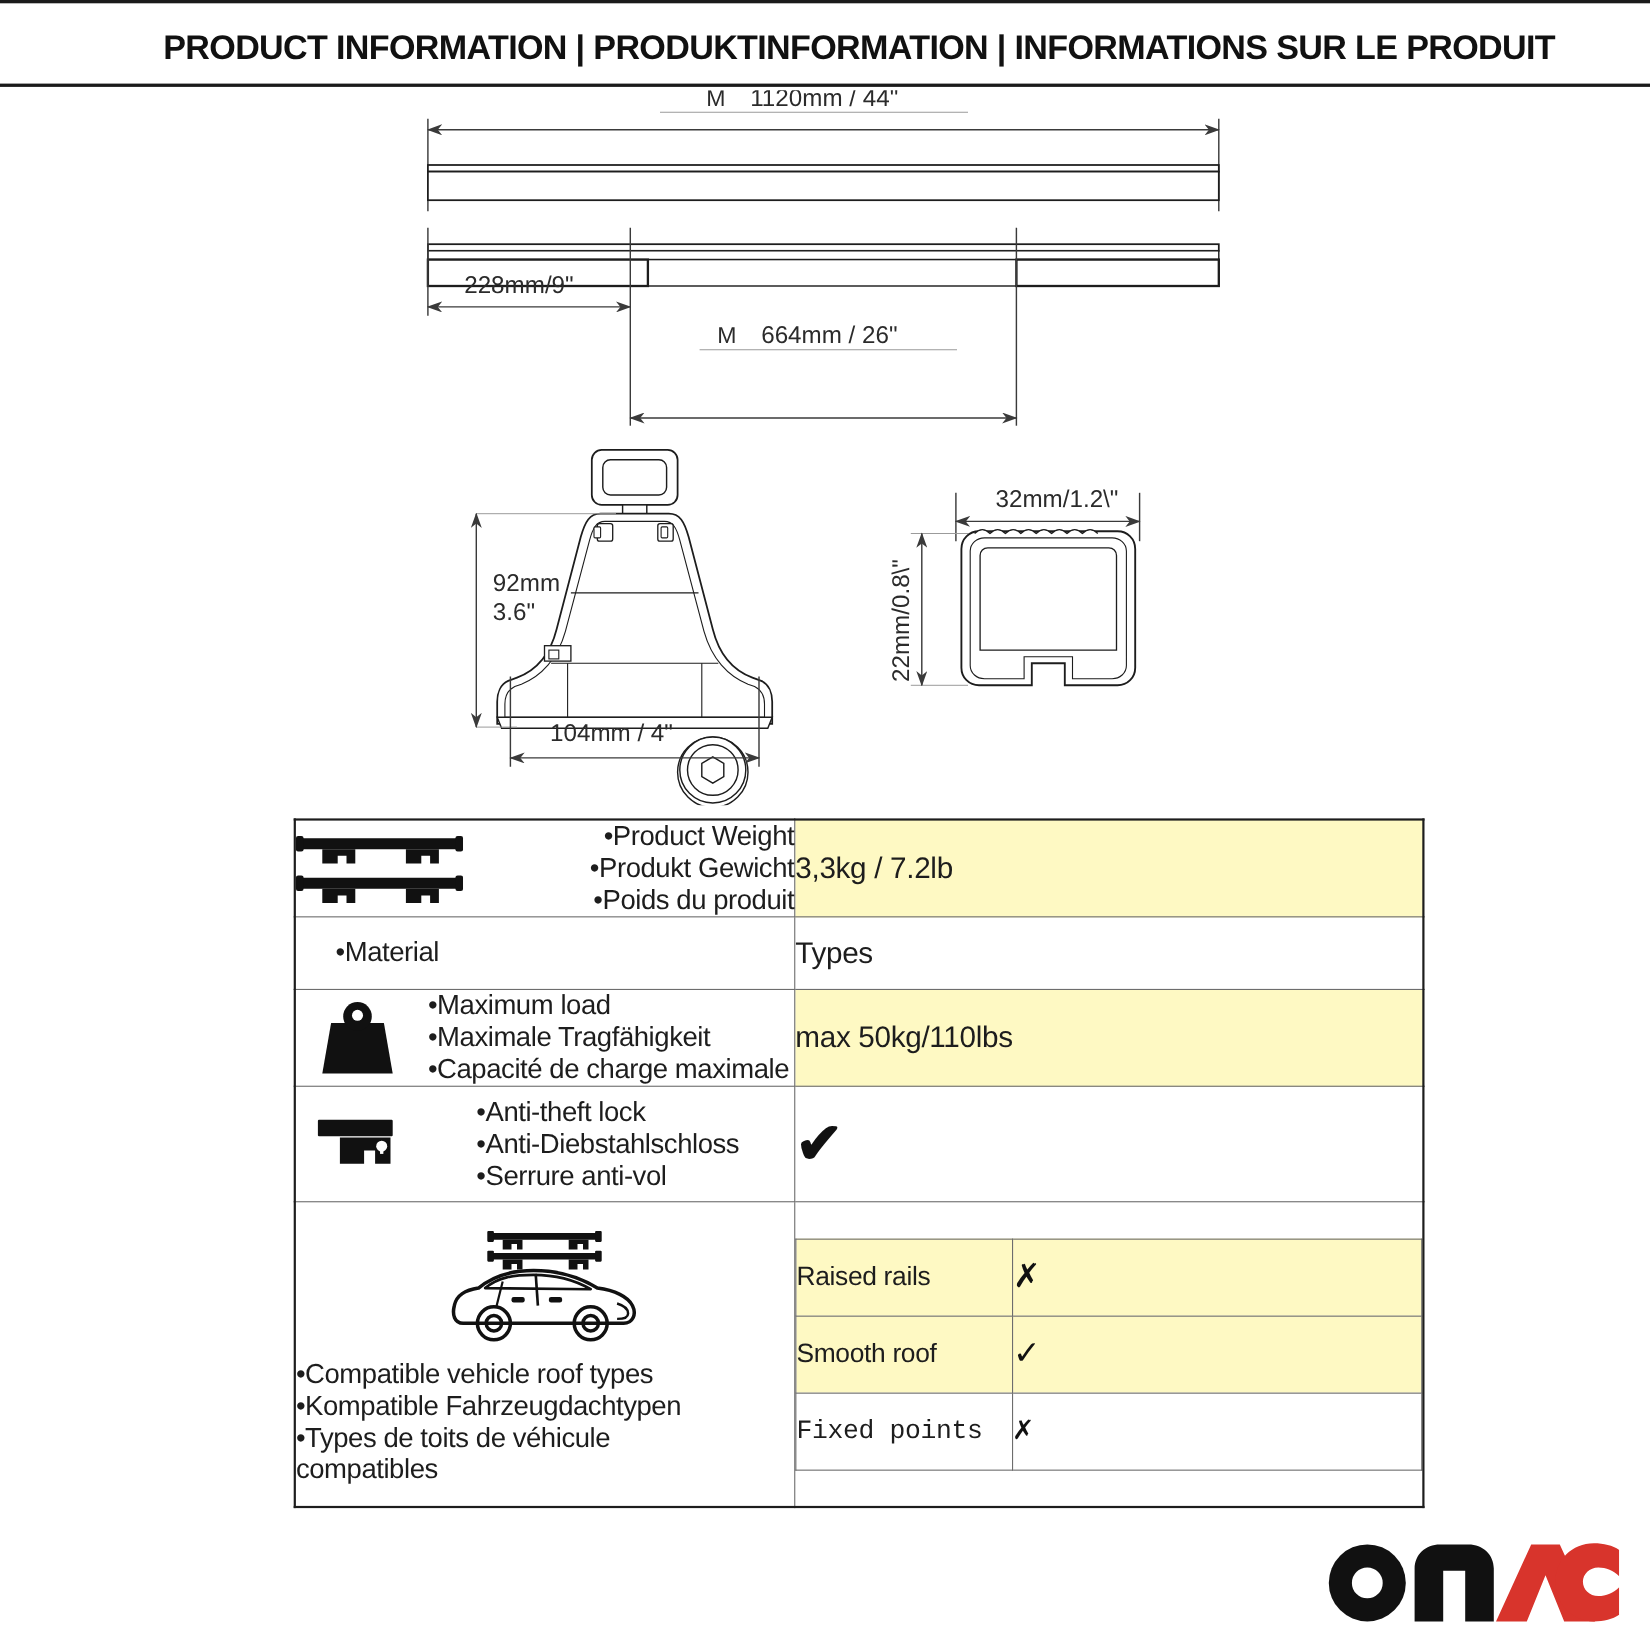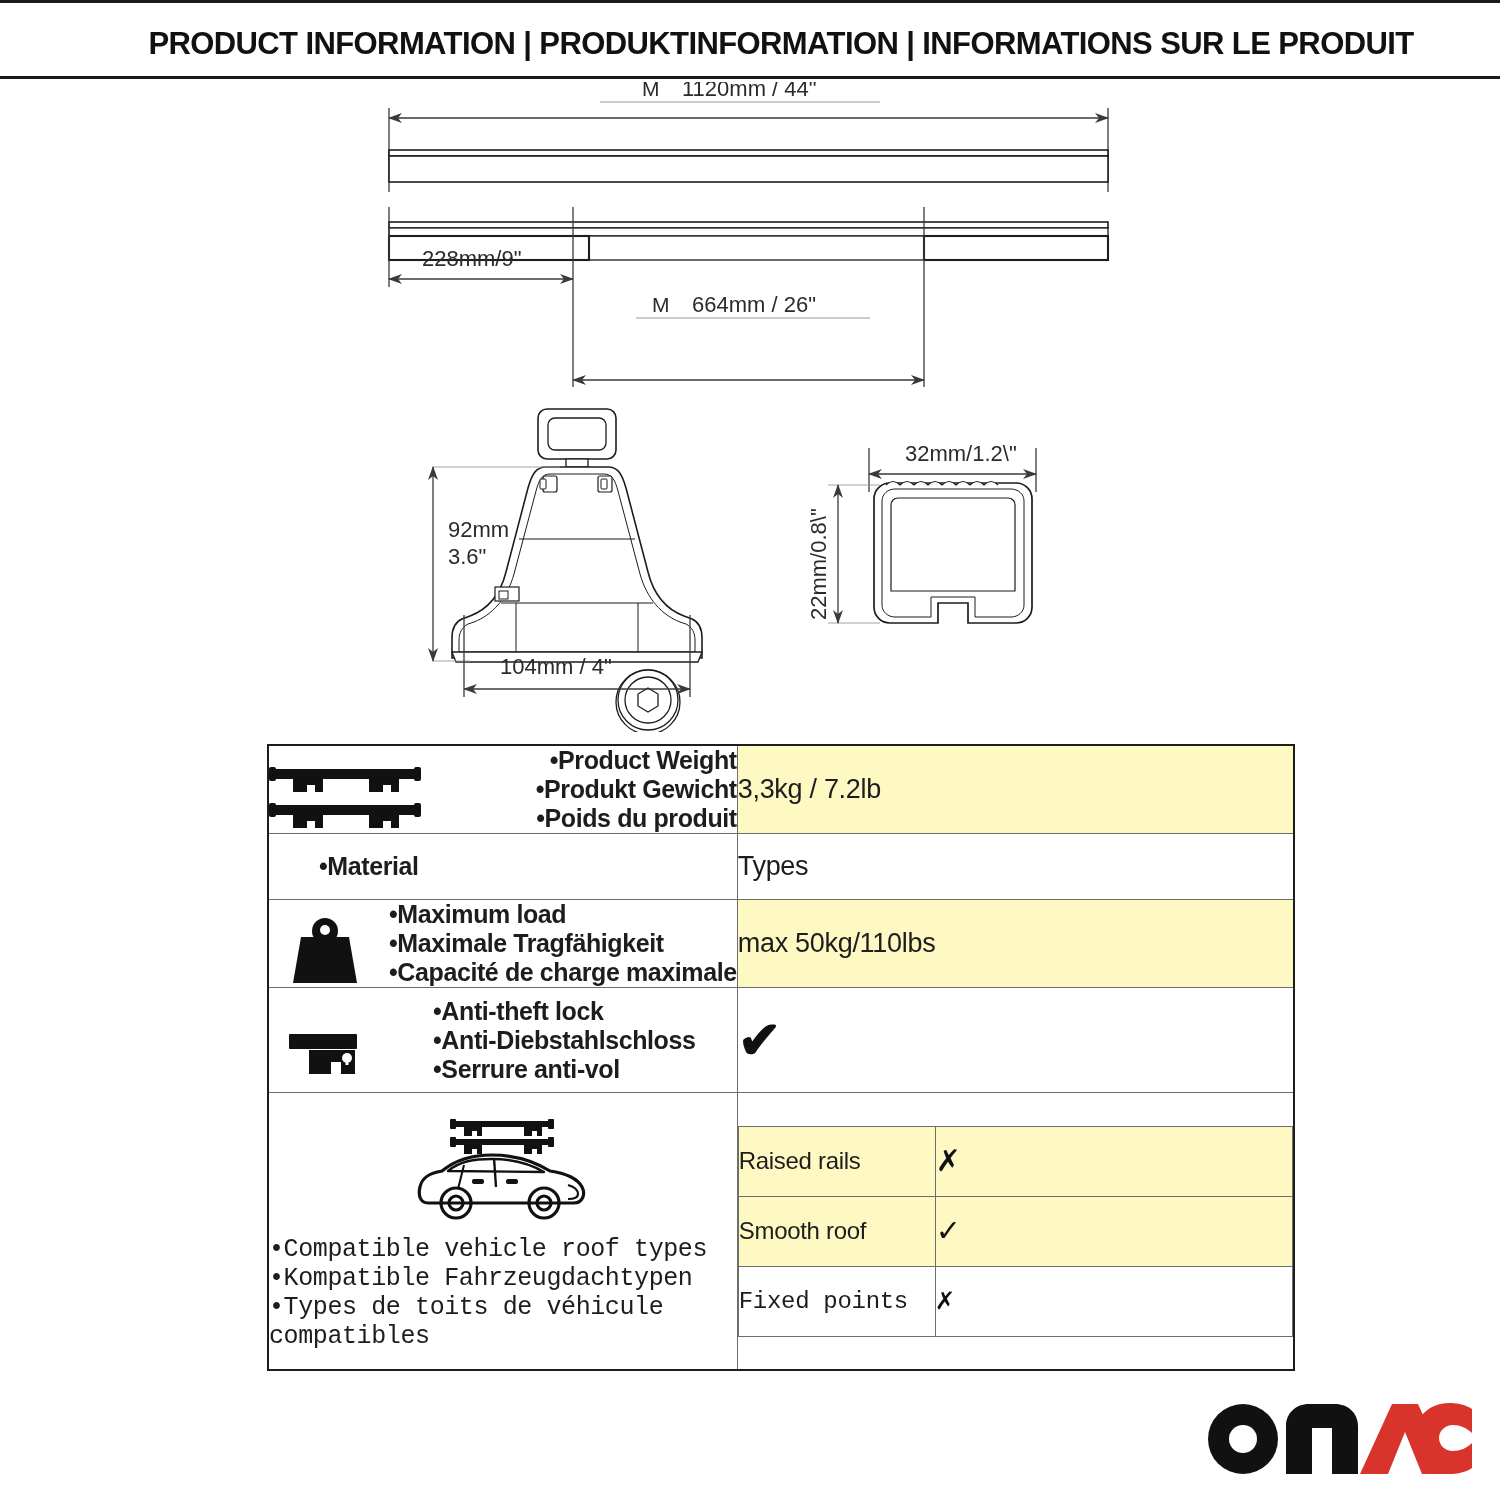--- a/index.html
+++ b/index.html
@@ -21,21 +21,21 @@
   .dimtxt.m{font-size:21px;}
 
   
   #spec-table{position:absolute;left:267px;top:744px;width:1028px;
               border:2px solid #1d1d1d;border-collapse:collapse;}
   #spec-table td{border:1px solid #6d6d6d;vertical-align:middle;padding:0;}
   .lbl-cell{width:453px;padding:10px 12px 10px 14px;}
   .val-cell{padding:10px 0 10px 22px;font-size:27px;color:#1d1d1d;letter-spacing:-0.3px;}
   .shaded{background:#fef9c3;}
 
-  .lbl-flex{display:flex;align-items:flex-end;gap:10px;font-weight:bold;}
+  .lbl-flex{display:flex;align-items:center;gap:10px;}
   .lbl-list{font-size:25px;line-height:1.16;color:#1d1d1d;letter-spacing:-0.4px;
             flex:1;text-align:right;}
   .lbl-list.left{text-align:left;}
   .lbl-list div{white-space:nowrap;}
   .icon-box{flex:0 0 auto;display:flex;align-items:center;justify-content:center;}
 
   .mark{font-size:30px;line-height:1;color:#111;}
   .check-big{font-size:52px;line-height:1;color:#111;font-weight:bold;}
 
   
@@ -276,21 +276,21 @@
           <div>•Poids du produit</div>
         </span>
       </div>
     </td>
     <td class="val-cell shaded">3,3kg / 7.2lb</td>
   </tr>
 
   <tr>
     <td class="lbl-cell" style="padding-top:18px;padding-bottom:18px;">
       <div class="lbl-flex">
-        <span class="lbl-list left" style="padding-left:50px;">
+        <span class="lbl-list left" style="padding-left:36px;">
           <div>•Material</div>
         </span>
       </div>
     </td>
     <td class="val-cell">Types</td>
   </tr>
 
   <tr>
     <td class="lbl-cell">
       <div class="lbl-flex">
@@ -332,21 +332,21 @@
           <div>•Serrure anti-vol</div>
         </span>
       </div>
     </td>
     <td class="val-cell">
       <span class="check-big">✔</span>
     </td>
   </tr>
 
   <tr>
-    <td class="lbl-cell roof-label-cell" style="height:276px;font-family:Liberation Mono, monospace;">
+    <td class="lbl-cell roof-label-cell" style="height:276px;">
       <div class="car-wrap">
         <span class="icon-box">
           <svg width="190" height="116" viewBox="0 0 190 116">
             <g fill="#111">
               <rect x="46" y="10" width="96" height="6" rx="1"></rect>
               <rect x="42" y="8" width="6" height="10" rx="1"></rect>
               <rect x="140" y="8" width="6" height="10" rx="1"></rect>
               <path d="M56,16 h18 v9 h-5 v-5 h-5 v5 h-8 z"></path>
               <path d="M116,16 h18 v9 h-5 v-5 h-5 v5 h-8 z"></path>
               <rect x="46" y="28" width="96" height="6" rx="1"></rect>

